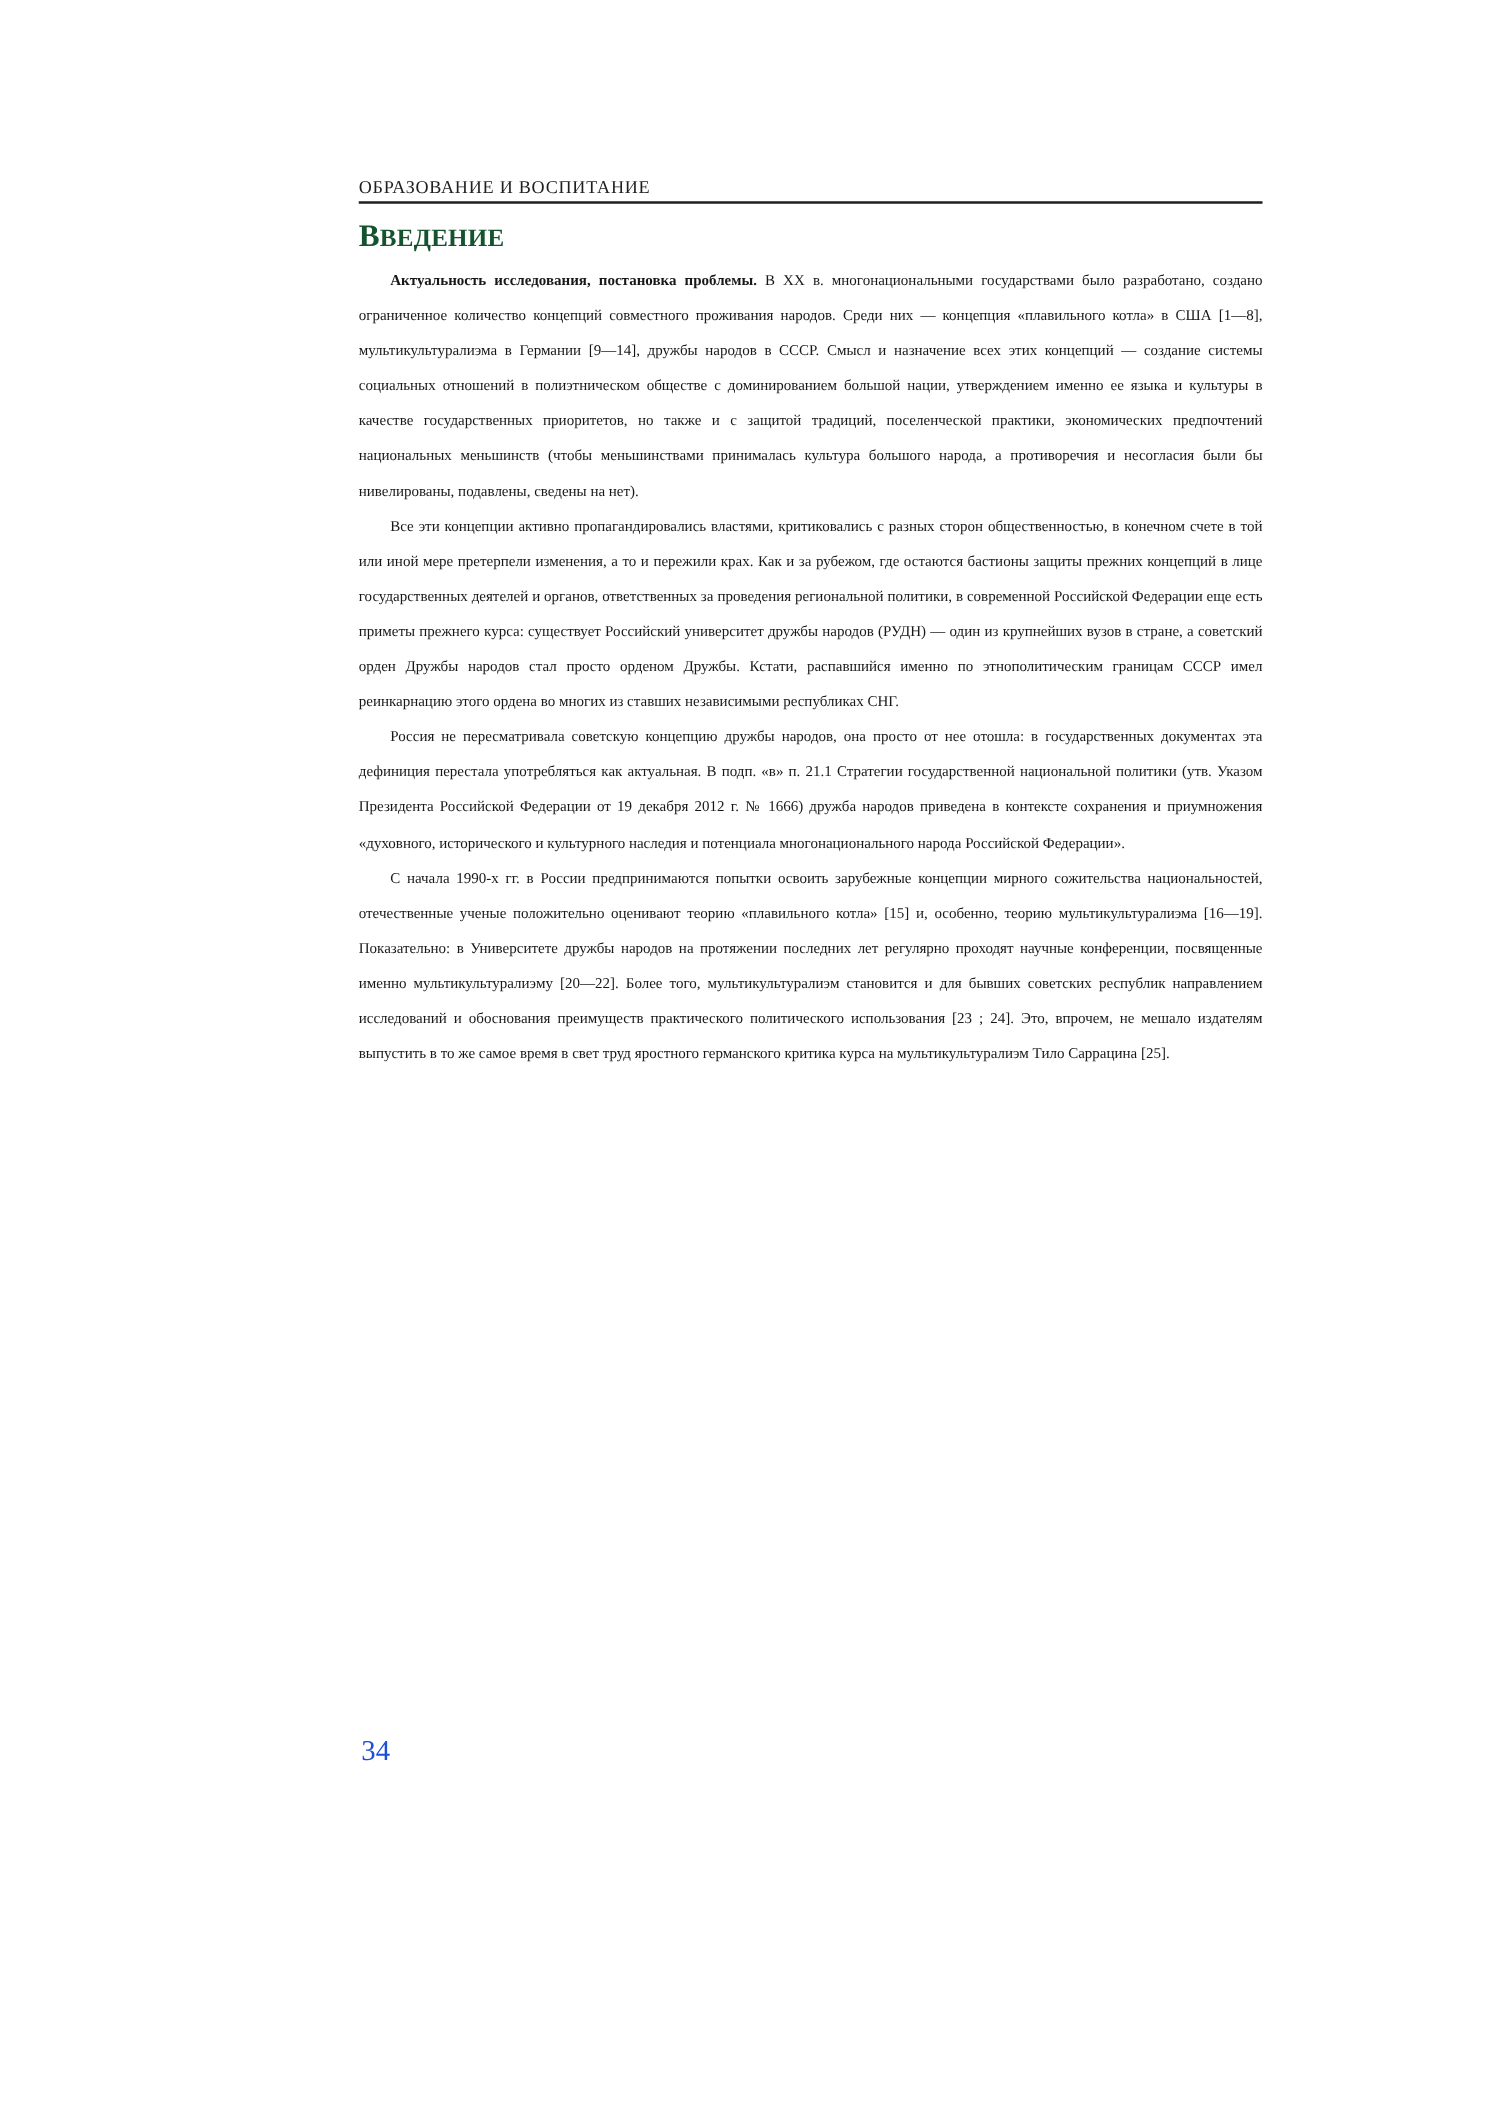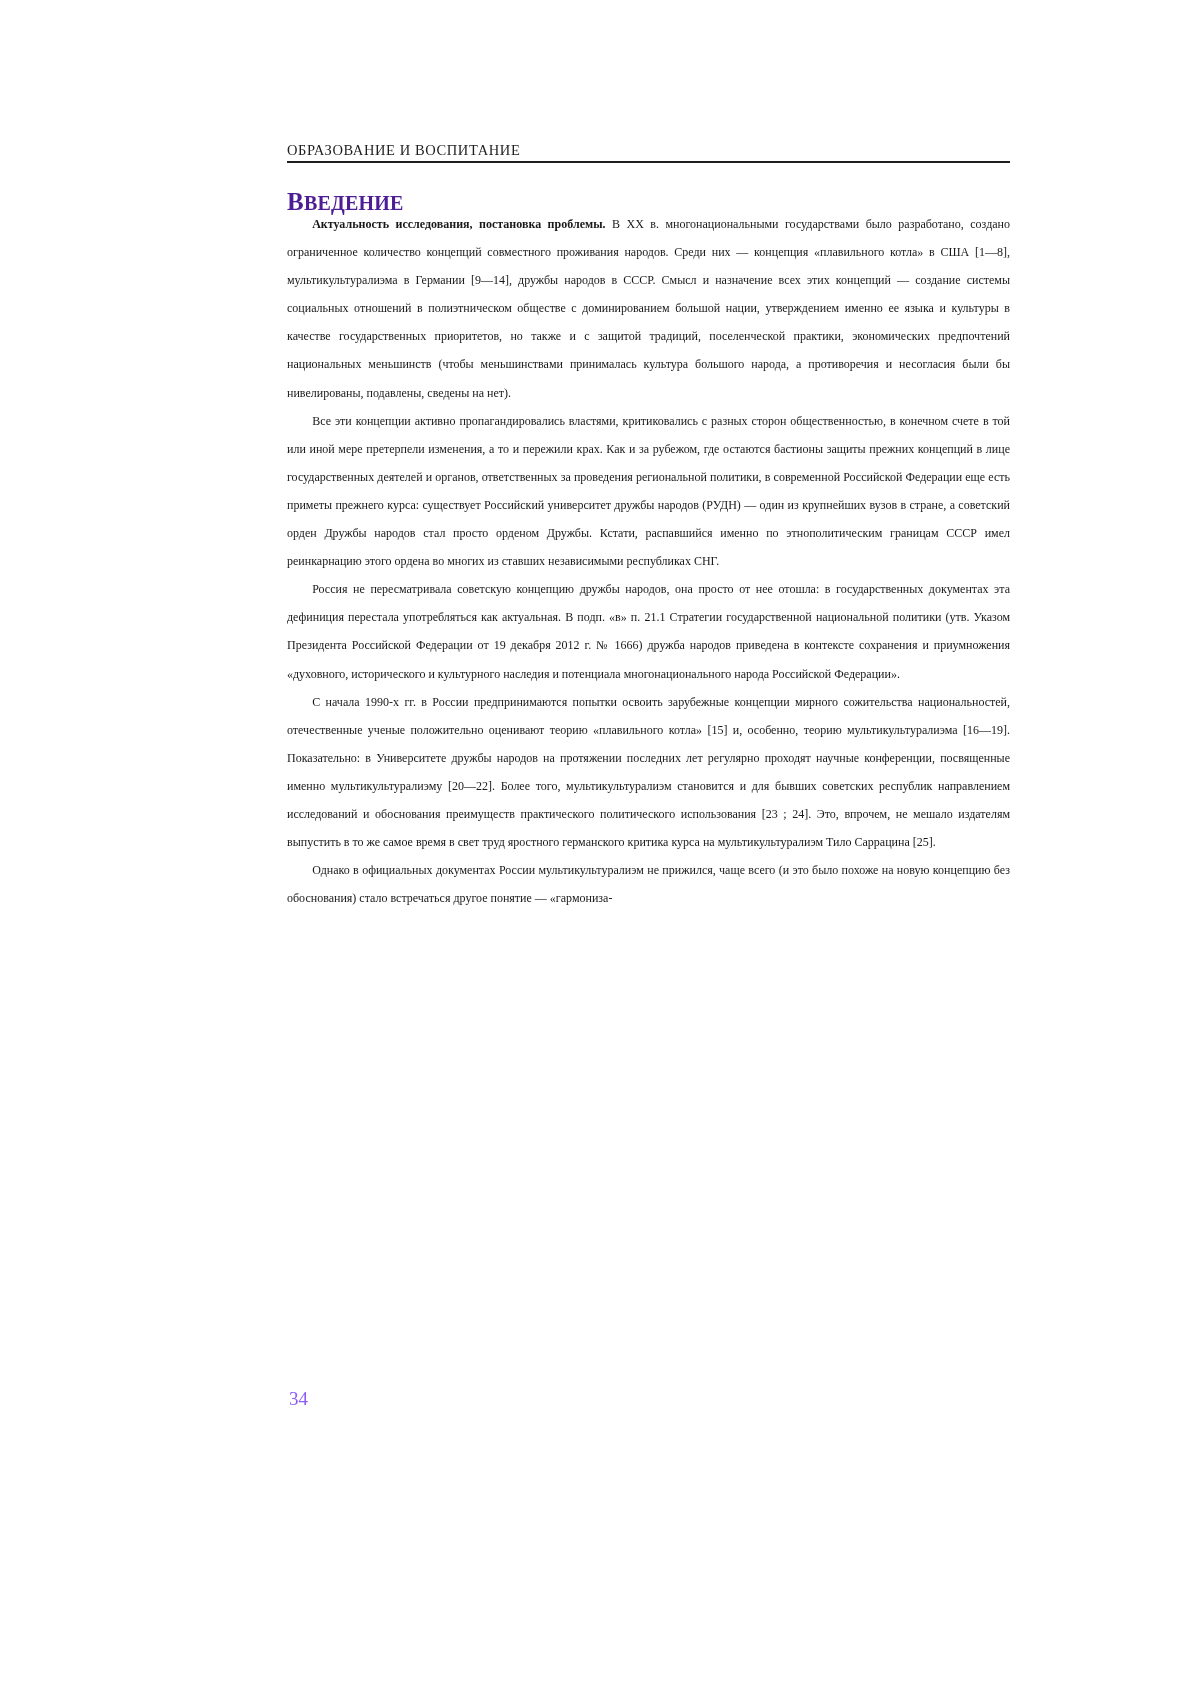--- a/index.html
+++ b/index.html
@@ -38,25 +38,25 @@
     left: 287px;
     top: 161px;
     width: 723px;
     height: 1.6px;
     background: #1f1f1f;
   }
   
   .section-title {
     position: absolute;
     left: 287px;
-    top: 188px;
+    top: 176px;
     font-family: "Liberation Serif", serif;
     font-size: 25px;
     font-weight: bold;
-    color: #4c1d95;
+    color: #14532d;
     letter-spacing: 0.2px;
   }
   .section-title .small-caps-rest {
     font-size: 20px;
   }
   
   .body-block {
     position: absolute;
     left: 287px;
     top: 210px;
@@ -76,37 +76,36 @@
     text-indent: 2.1em;
   }
   p.para b {
     font-weight: bold;
   }
   
   .folio {
     position: absolute;
     left: 289px;
     top: 1388px;
-    font-size: 19px;
-    color: #8b5cf6;
+    font-size: 23px;
+    color: #1d4ed8;
   }
 </style>
 </head>
 <body>
 
 <div class="page">
 
   <div class="running-head">ОБРАЗОВАНИЕ И ВОСПИТАНИЕ</div>
   <div class="rule"></div>
 
   <div class="section-title"><span>В</span><span class="small-caps-rest">ВЕДЕНИЕ</span></div>
 
   <div class="body-block">
     <p class="para first"><b>Актуальность исследования, постановка проблемы.</b><span> В XX в. многонациональными государствами было разработано, создано ограниченное количество концепций совместного проживания народов. Среди них — концепция «плавильного котла» в США [1—8], мультикультуралиэма в Германии [9—14], дружбы народов в СССР. Смысл и назначение всех этих концепций — создание системы социальных отношений в полиэтническом обществе с доминированием большой нации, утверждением именно ее языка и культуры в качестве государственных приоритетов, но также и с защитой традиций, поселенческой практики, экономических предпочтений национальных меньшинств (чтобы меньшинствами принималась культура большого народа, а противоречия и несогласия были бы нивелированы, подавлены, сведены на нет).</span></p>
     <p class="para">Все эти концепции активно пропагандировались властями, критиковались с разных сторон общественностью, в конечном счете в той или иной мере претерпели изменения, а то и пережили крах. Как и за рубежом, где остаются бастионы защиты прежних концепций в лице государственных деятелей и органов, ответственных за проведения региональной политики, в современной Российской Федерации еще есть приметы прежнего курса: существует Российский университет дружбы народов (РУДН) — один из крупнейших вузов в стране, а советский орден Дружбы народов стал просто орденом Дружбы. Кстати, распавшийся именно по этнополитическим границам СССР имел реинкарнацию этого ордена во многих из ставших независимыми республиках СНГ.</p>
     <p class="para">Россия не пересматривала советскую концепцию дружбы народов, она просто от нее отошла: в государственных документах эта дефиниция перестала употребляться как актуальная. В подп. «в» п. 21.1 Стратегии государственной национальной политики (утв. Указом Президента Российской Федерации от 19 декабря 2012 г. № 1666) дружба народов приведена в контексте сохранения и приумножения «духовного, исторического и культурного наследия и потенциала многонационального народа Российской Федерации».</p>
     <p class="para">С начала 1990-х гг. в России предпринимаются попытки освоить зарубежные концепции мирного сожительства национальностей, отечественные ученые положительно оценивают теорию «плавильного котла» [15] и, особенно, теорию мультикультуралиэма [16—19]. Показательно: в Университете дружбы народов на протяжении последних лет регулярно проходят научные конференции, посвященные именно мультикультуралиэму [20—22]. Более того, мультикультуралиэм становится и для бывших советских республик направлением исследований и обоснования преимуществ практического политического использования [23 ; 24]. Это, впрочем, не мешало издателям выпустить в то же самое время в свет труд яростного германского критика курса на мультикультуралиэм Тило Саррацина [25].</p>
-    <p class="para">Однако в официальных документах России мультикультуралиэм не прижился, чаще всего (и это было похоже на новую концепцию без обоснования) стало встречаться другое понятие — «гармониза-</p>
   </div>
 
   <div class="folio">34</div>
 
 </div>
 
 </body></html>

